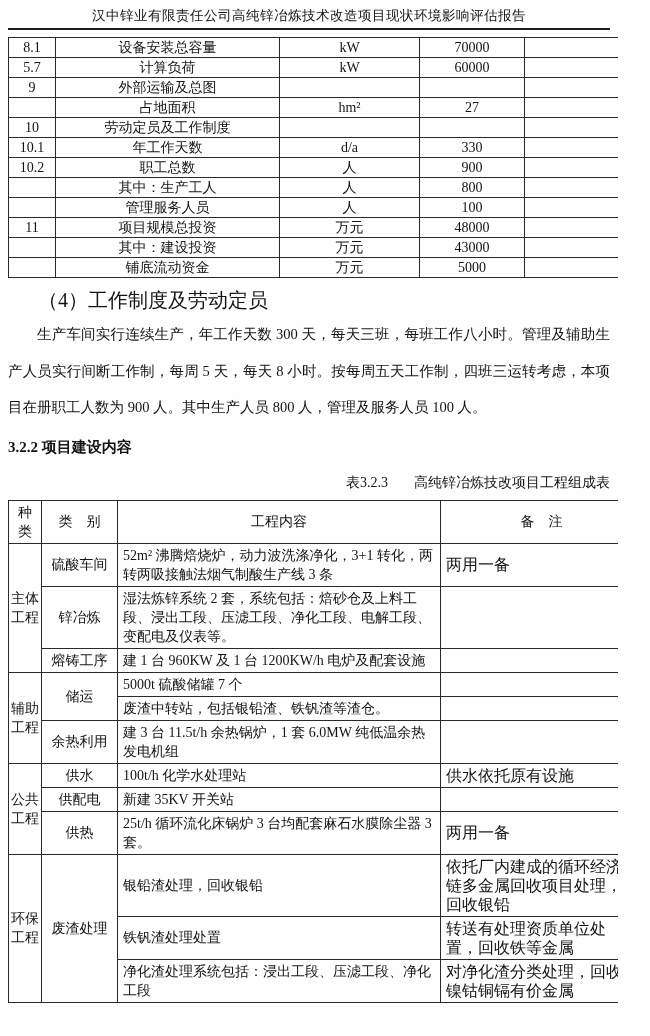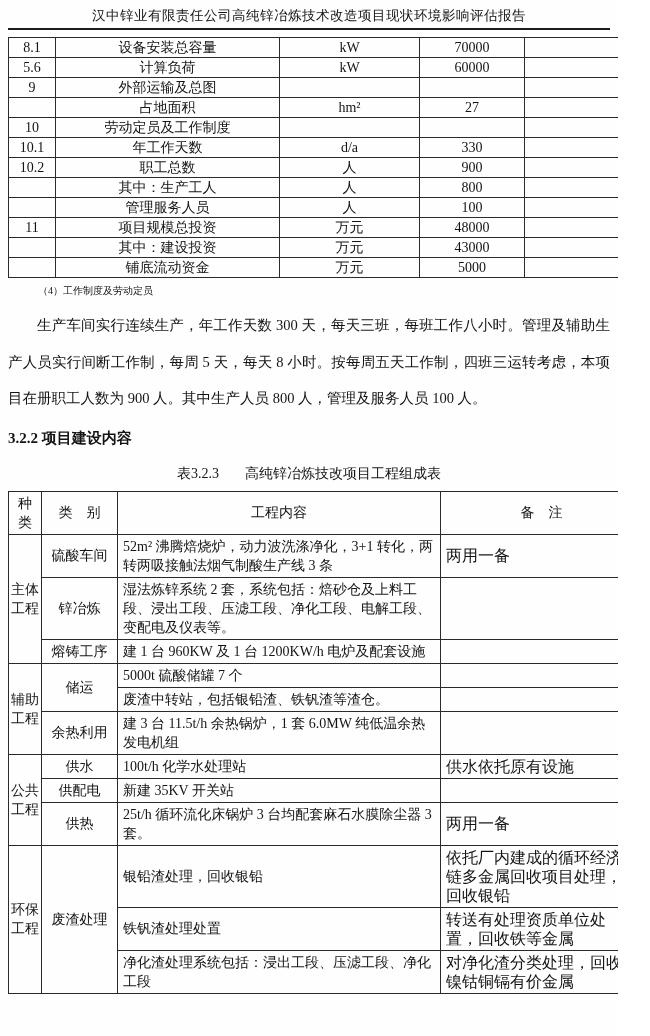--- a/index.html
+++ b/index.html
@@ -36,23 +36,23 @@
     border:1px solid #2a2a2a;
     height:19px;
     line-height:19px;
     text-align:center;
     padding:0 2px;
     overflow:hidden;
     white-space:nowrap;
   }
   
   .para-heading{
-    margin-top:2px;
+    margin-top:11px;
     padding-left:30px;
-    font-size:10px;
+    font-size:20px;
     line-height:22px;
   }
   .para-body{
     margin-top:5px;
     font-size:14.5px;
     line-height:36.5px;
     text-align:justify;
     text-indent:2em;
   }
   .section-heading{
@@ -62,21 +62,21 @@
     line-height:22px;
   }
   .para-indent{
     margin-top:13px;
     padding-left:30px;
     font-size:14.5px;
     line-height:20px;
   }
   .table-caption{
     margin-top:15px;
-    text-align:center;
+    text-align:right;
     font-size:14px;
     line-height:20px;
   }
   .table-caption .cap-label{margin-right:26px;}
   
   .works-table{
     width:634px;
     margin-top:7px;
     table-layout:fixed;
     font-size:14px;
@@ -122,21 +122,21 @@
     </colgroup>
     <tbody>
       <tr>
         <td>8.1</td>
         <td>设备安装总容量</td>
         <td>kW</td>
         <td>70000</td>
         <td></td>
       </tr>
       <tr>
-        <td>5.6</td>
+        <td>5.7</td>
         <td>计算负荷</td>
         <td>kW</td>
         <td>60000</td>
         <td></td>
       </tr>
       <tr>
         <td>9</td>
         <td>外部运输及总图</td>
         <td></td>
         <td></td>

